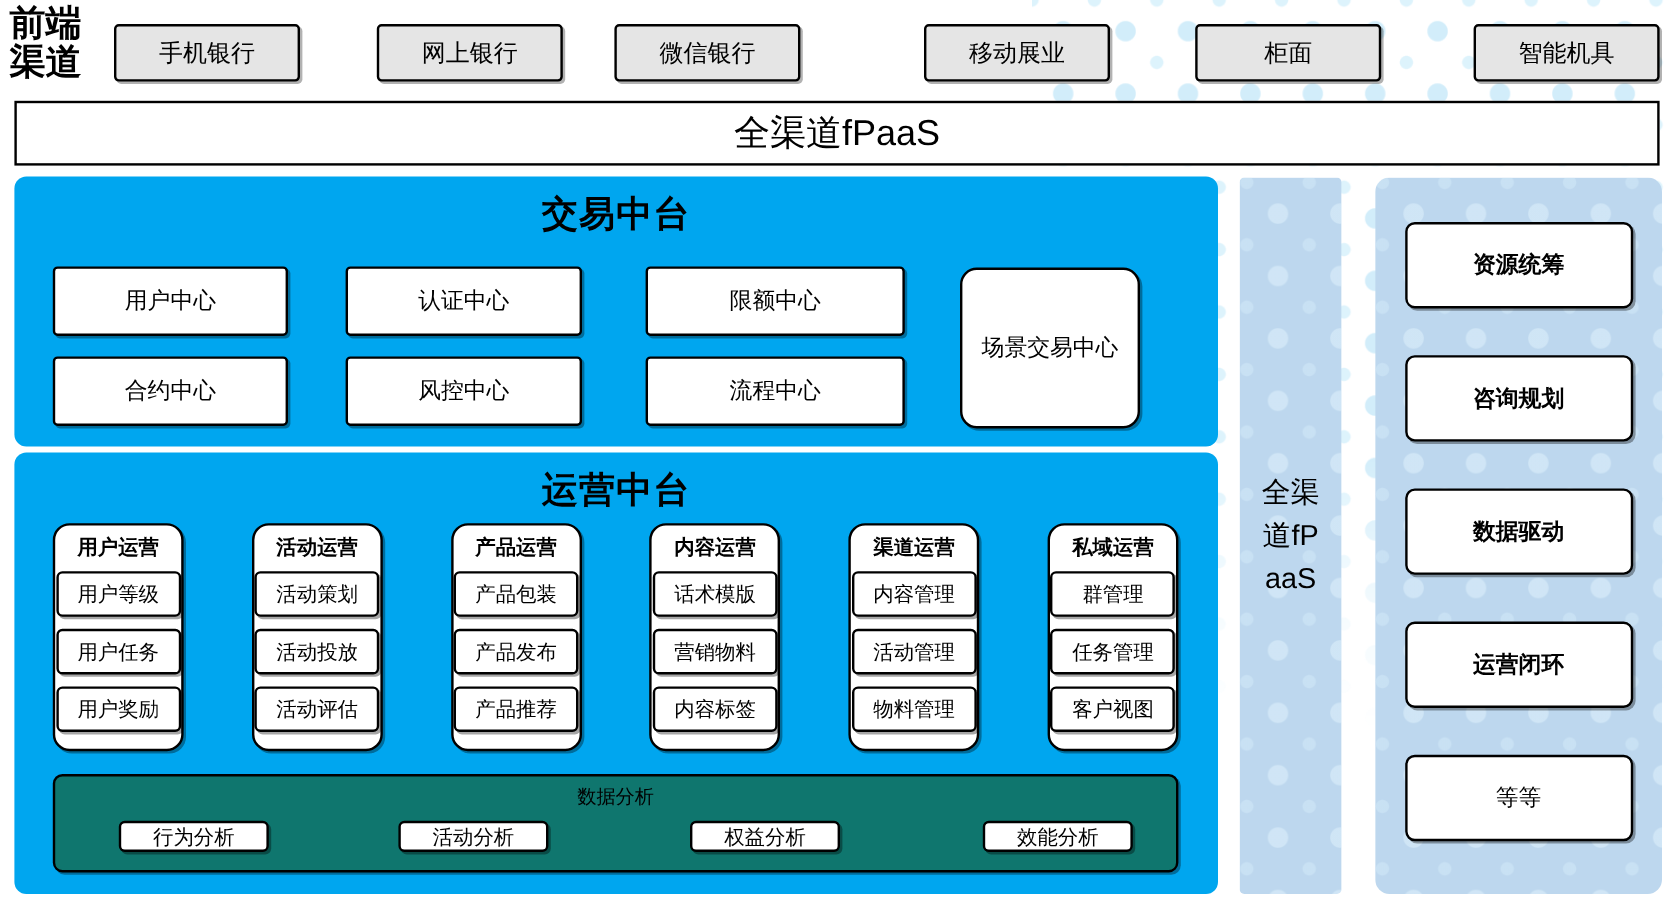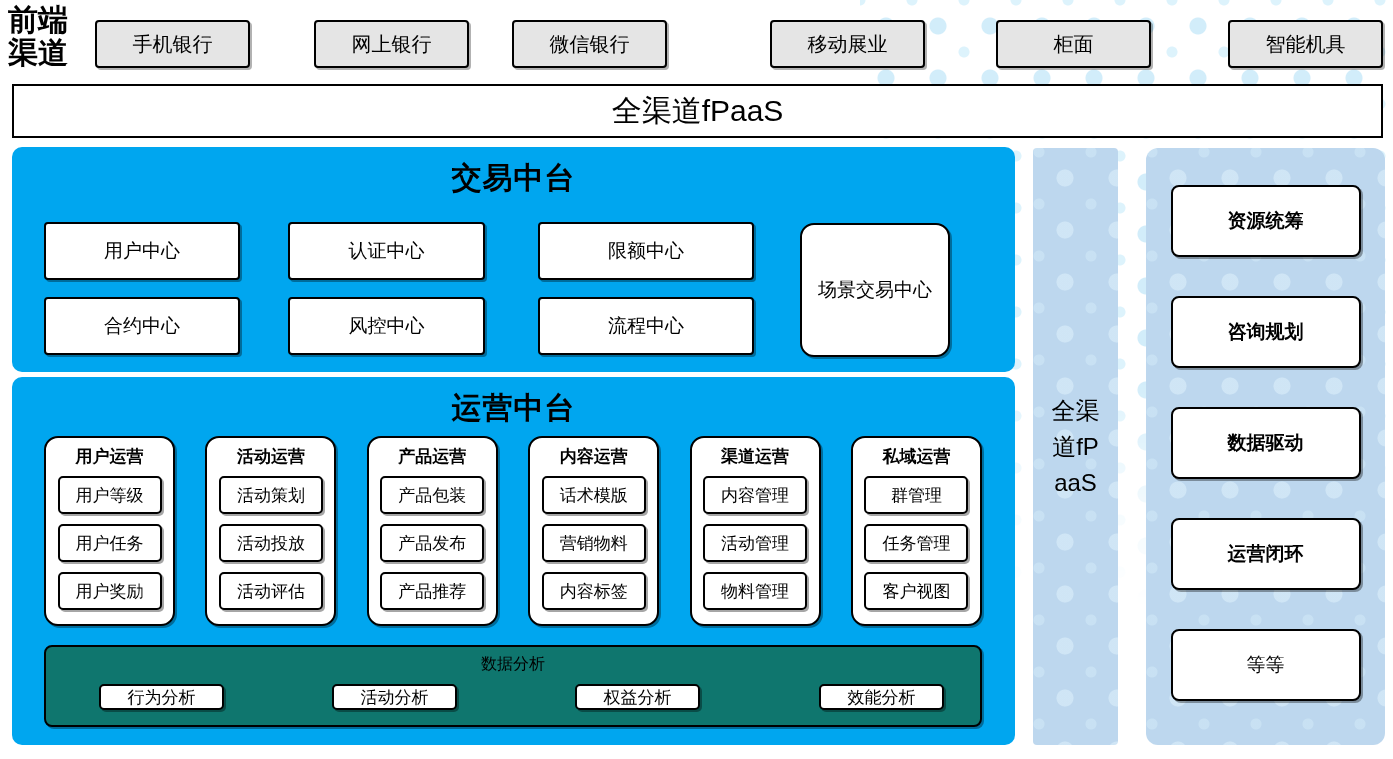--- a/index.html
+++ b/index.html
@@ -68,21 +68,21 @@
   .scene-box{
     position:absolute;left:788px;top:76px;width:150px;height:134px;
     border-radius:14px;font-size:19px;
   }
   
   .groups-row{
     position:absolute;left:0;top:59px;width:100%;box-sizing:border-box;
     padding:0 33px 0 32px;display:flex;justify-content:space-between;
   }
   .group-card{
-    width:131px;height:190px;background:#fff;border:2px solid #000;
+    width:109px;height:190px;background:#fff;border:2px solid #000;
     border-radius:14px;box-sizing:border-box;
     display:flex;flex-direction:column;align-items:center;
     padding-top:7px;box-shadow:2px 2px 0 rgba(0,0,0,.35);
   }
   .group-title{font-size:17px;font-weight:700;margin-bottom:8px;}
   .group-item{
     width:104px;height:38px;border-radius:5px;font-size:17px;
     margin-bottom:10px;flex-shrink:0;
   }
   

